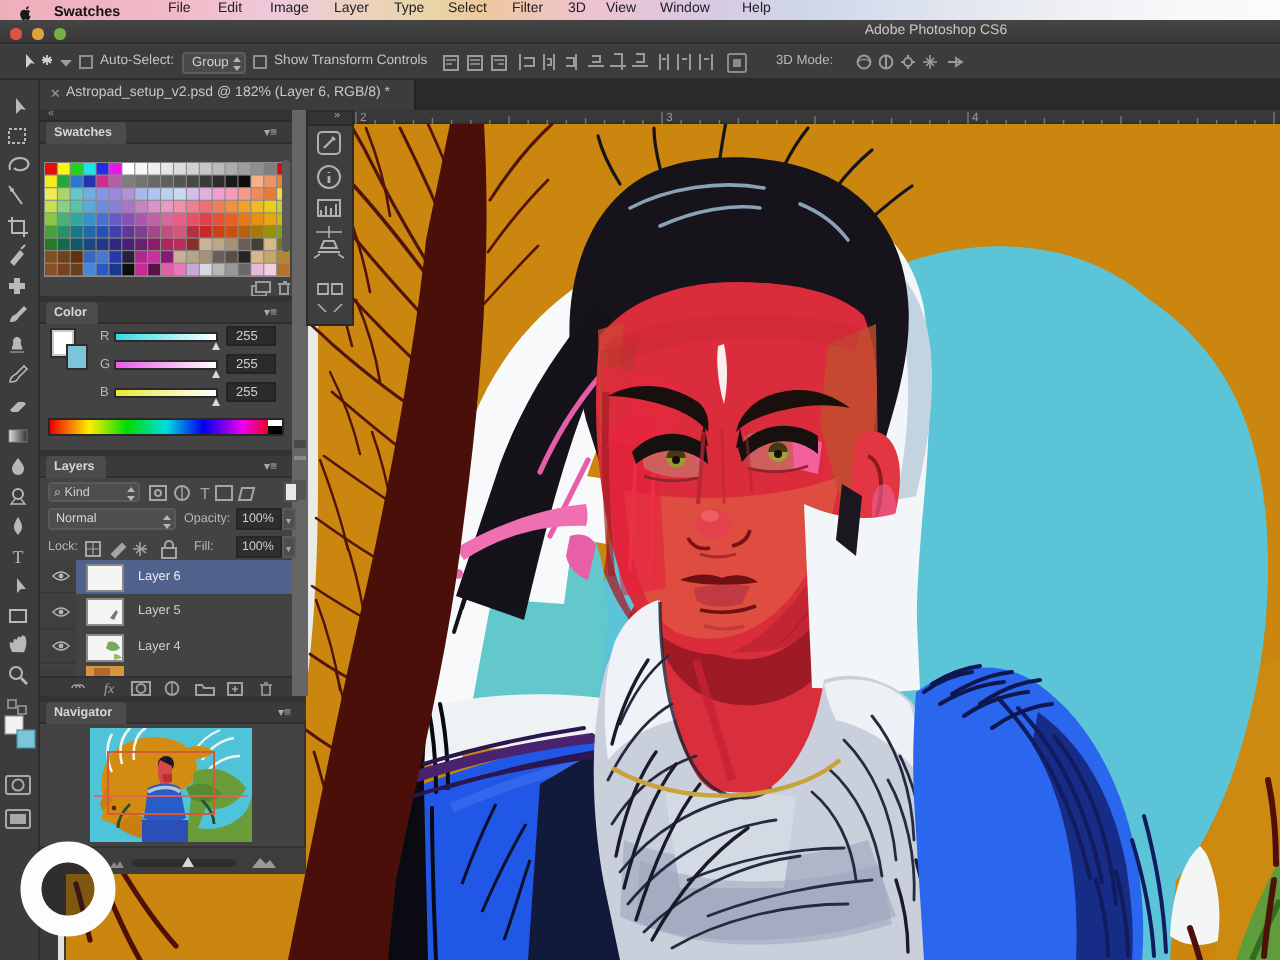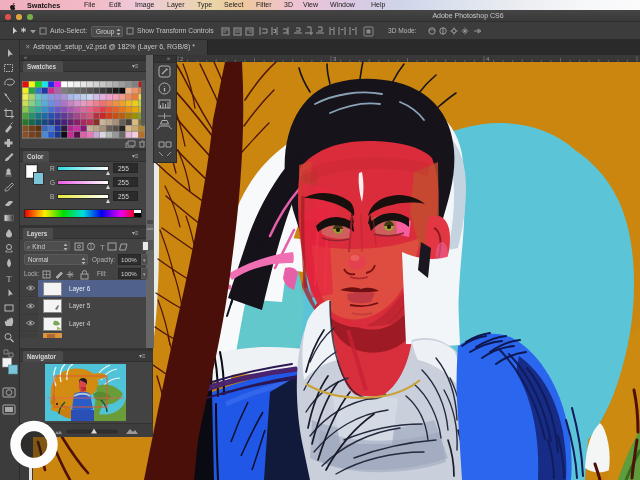--- a/index.html
+++ b/index.html
@@ -770,20 +770,36 @@
           <path d="M10 3 c3-1 5 1 6 3 c-2 2 -5 2 -7 0 z" fill="#7aa85a"></path>
           <path d="M13 9 c2 0 3 1 4 2 l-4 1 z" fill="#9cb86a"></path>
         </svg></div>
       <span class="t" style="left:49px;top:4.5px;font-size:6.4px;color:#cfcfcf">Layer 4</span>
     </div>
 <div class="abs" style="left:20px;top:332.5px;width:126px;height:5.5px;background:#3f3f3f;overflow:hidden">
 <div class="abs" style="left:18px;top:0;width:108px;height:6px;background:#434343"></div>
 <div class="abs" style="left:23px;top:0;width:19px;height:6px;background:#d8953e"></div>
 <div class="abs" style="left:27px;top:1px;width:8px;height:5px;background:#b06a30"></div>
 </div>
+<div class="abs" style="left:20px;top:338px;width:126px;height:10px;background:#3a3a3a;border-top:1px solid #303030">
+<svg class="abs" style="left:14px;top:1px" width="110" height="8" viewBox="0 0 110 8">
+<g stroke="#a0a0a0" fill="none">
+<path d="M2 4 a2 1.5 0 0 1 4 0 M4 4 a2 1.5 0 0 1 4 0" stroke-width="0.8"></path>
+<text x="18" y="6.5" font-size="7" font-style="italic" fill="#a0a0a0" stroke="none" font-family="Liberation Serif">fx</text>
+<rect x="32" y="1" width="9" height="6.5"></rect>
+          <circle cx="36.5" cy="4.2" r="2.2"></circle>
+<circle cx="52" cy="4.2" r="3.2"></circle>
+          <path d="M52 1 v6.4" stroke-width="0.7"></path>
+<path d="M64 2.5 h3 l1 1.5 h5 v3.5 h-9 z"></path>
+<rect x="80" y="1.5" width="7" height="6"></rect>
+          <path d="M83.5 3 v3 M82 4.5 h3" stroke-width="0.8"></path>
+<path d="M96 2.5 h6 M97 2.5 v5 h4 v-5 M98 1.5 h2" stroke-width="0.8"></path>
+</g>
+      </svg>
+    </div>
 <div class="abs" style="left:20px;top:348px;width:133px;height:89px;background:#434343;border-right:1px solid #333">
 <div class="abs" style="left:0;top:0;width:133px;height:3px;background:#333"></div>
 <div class="abs" style="left:0;top:3px;width:133px;height:11px;background:#3a3a3a;border-bottom:1px solid #2e2e2e">
 <div class="abs" style="left:3px;top:0;width:40px;height:11px;background:#4b4b4b;border-radius:2px 2px 0 0">
           <span class="t" style="left:4px;top:1.6px;font-size:6.3px;font-weight:bold;color:#d6d6d6">Navigator</span>
         </div>
 <span class="t" style="left:119px;top:1px;font-size:6px;color:#aaa">▾≡</span>
 </div>
 <svg class="abs" style="left:25px;top:16px" width="81" height="57" viewBox="0 0 81 57">
 <rect x="0" y="0" width="81" height="57" fill="#4fc3d8"></rect>

